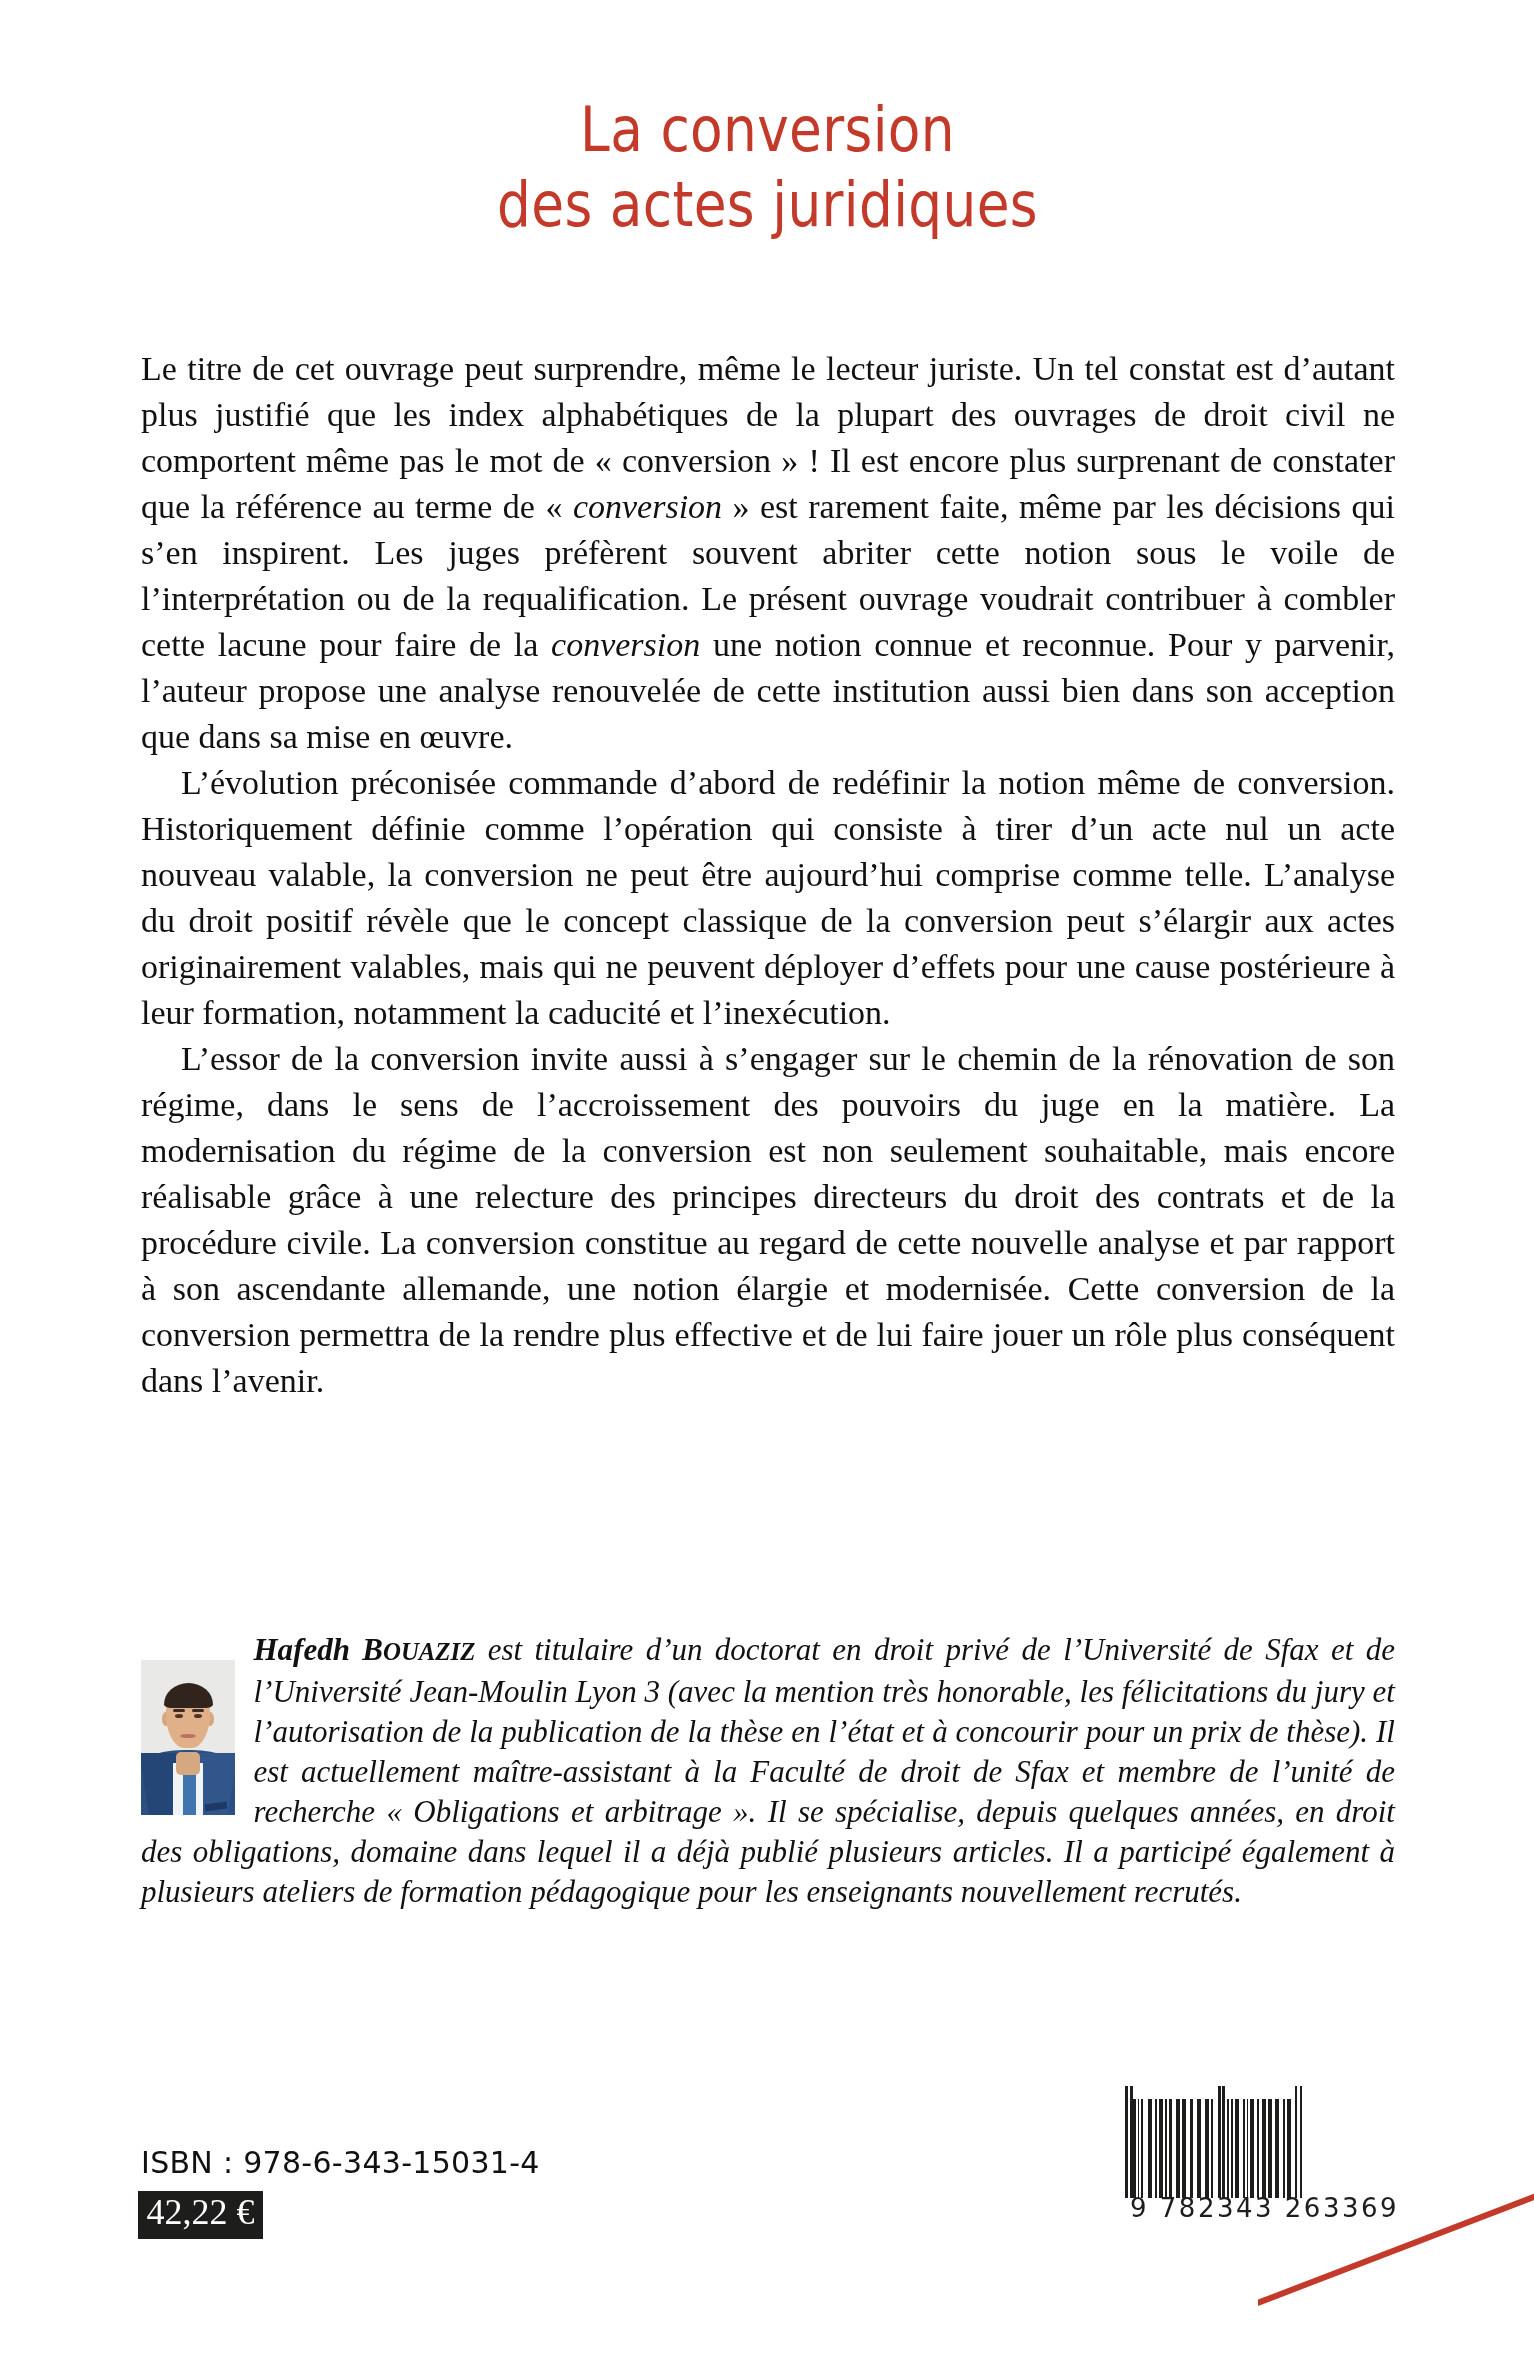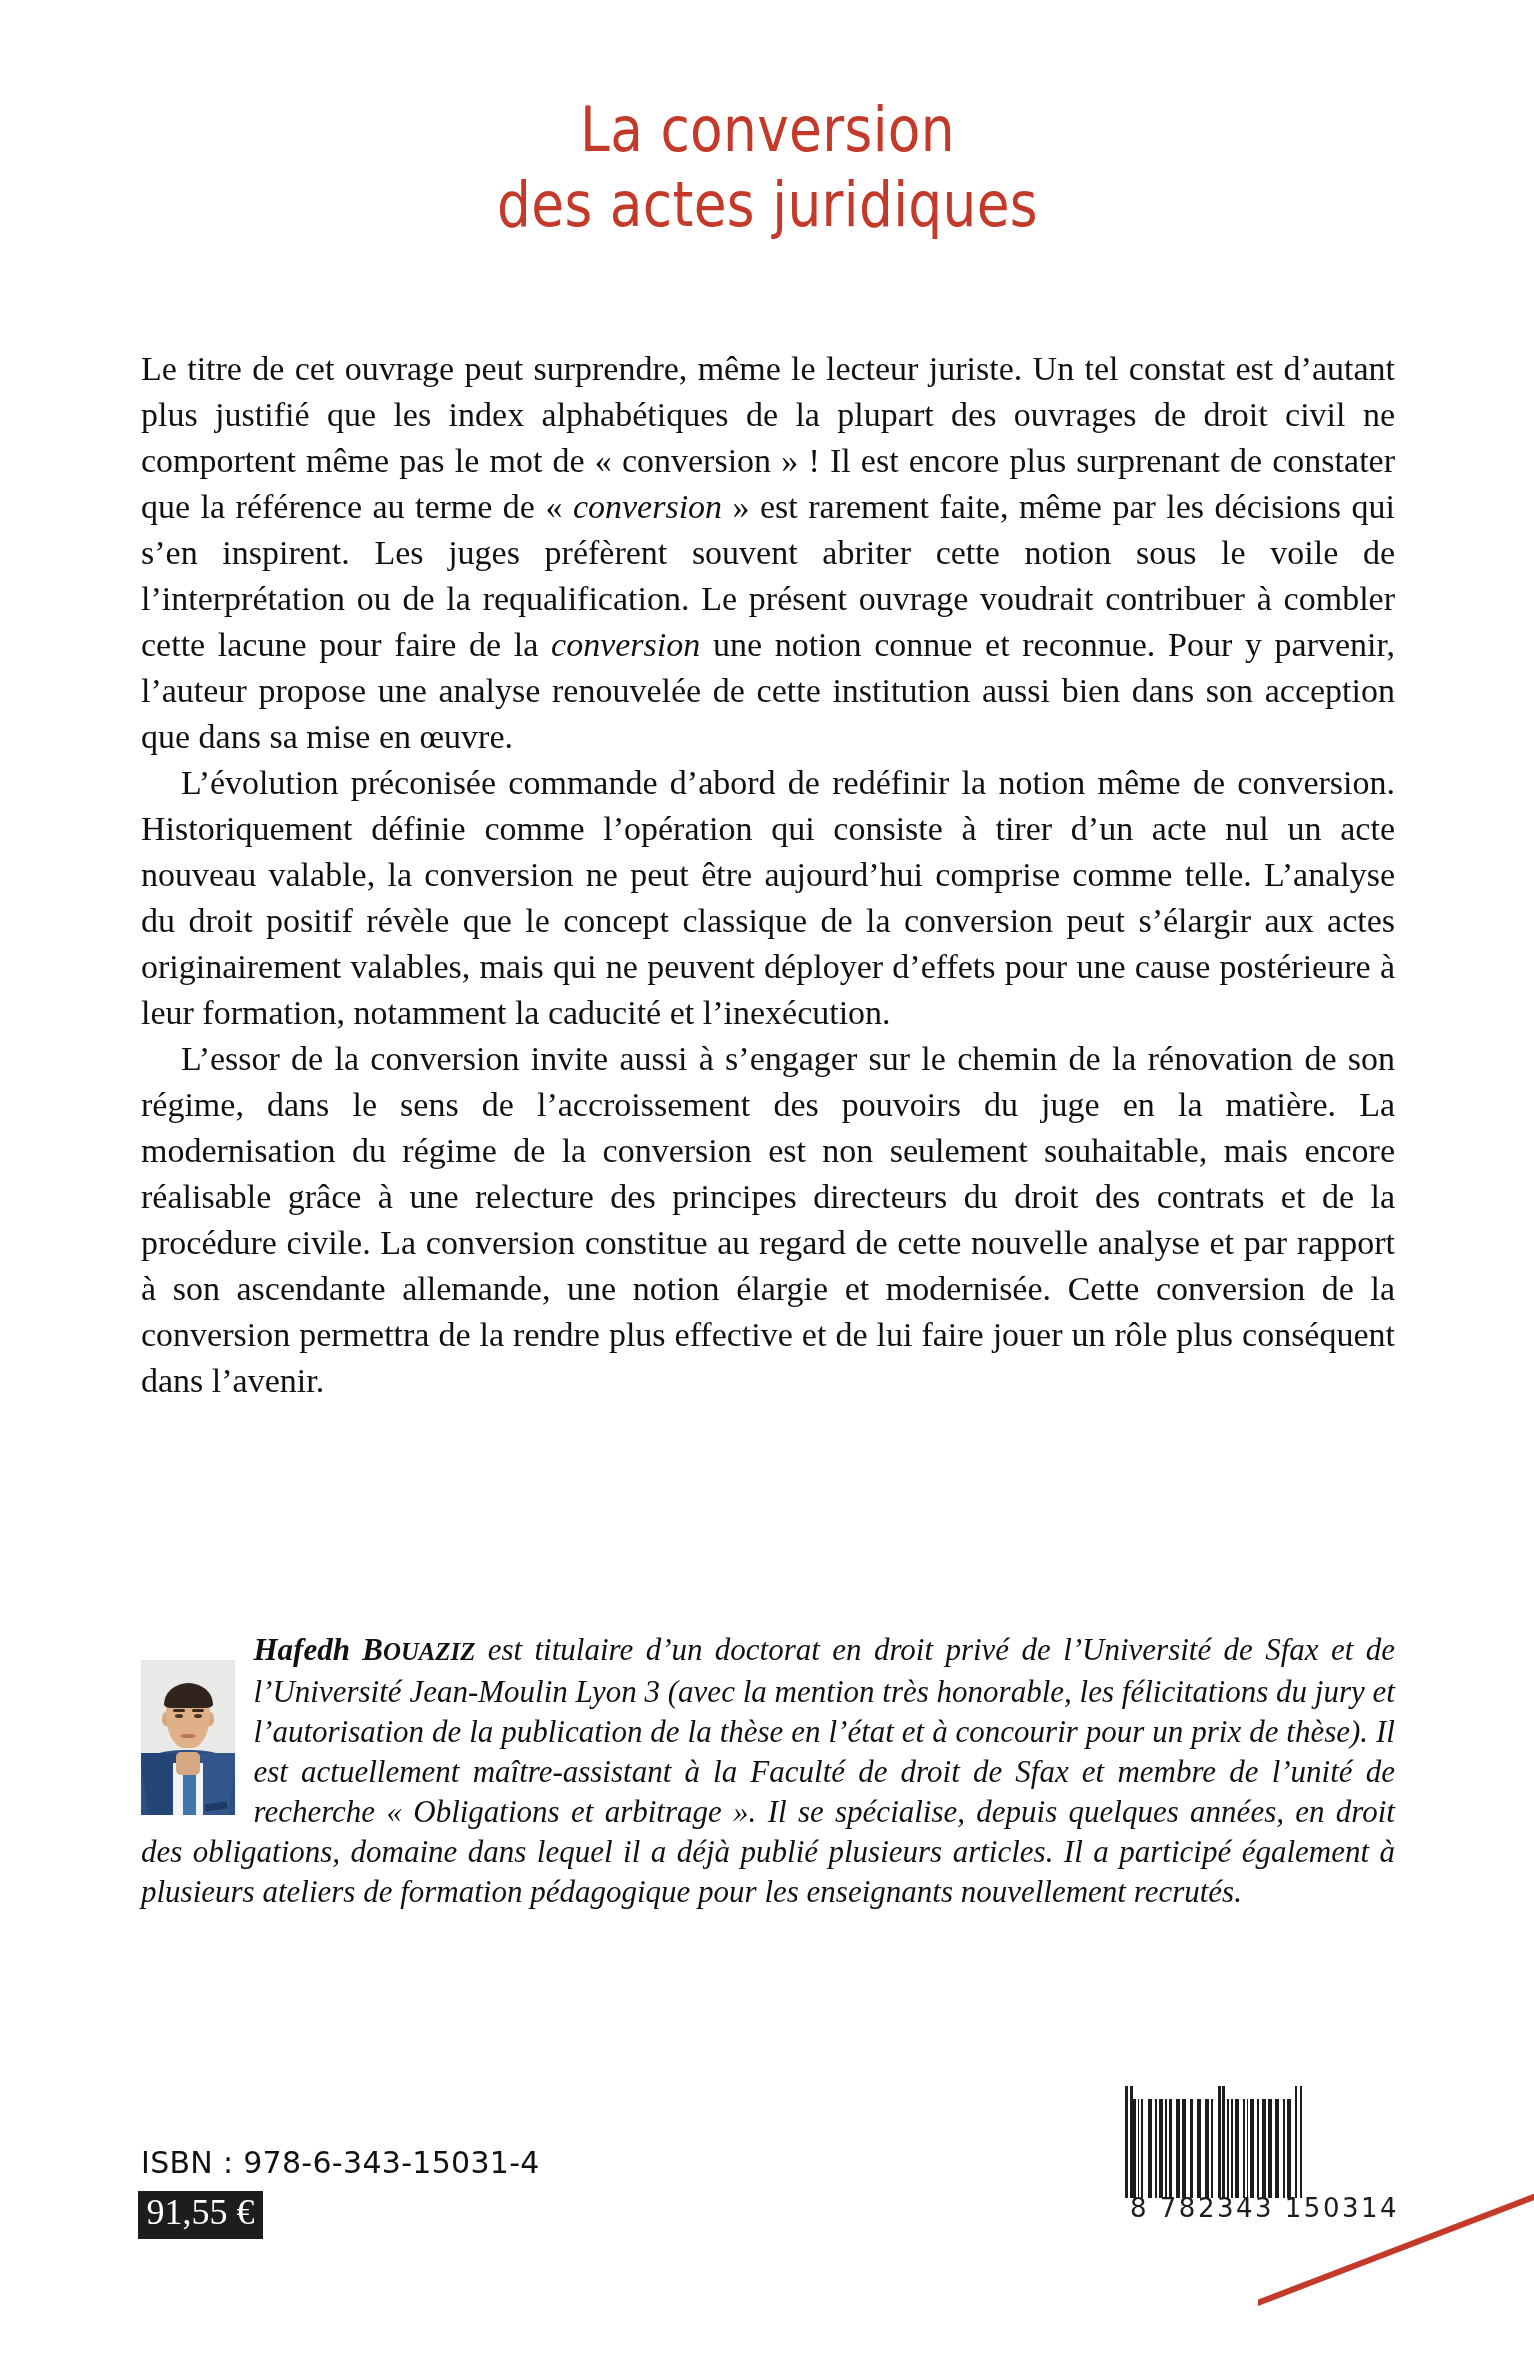--- a/index.html
+++ b/index.html
@@ -216,21 +216,21 @@
     <span class="ph-browR"></span>
     <span class="ph-eyeL"></span>
     <span class="ph-eyeR"></span>
     <span class="ph-mouth"></span>
     <span class="ph-pocket"></span>
   </div>
   <span class="bio-name"><span>Hafedh B</span><span class="sc">OUAZIZ</span></span><span> est titulaire d’un doctorat en droit privé de l’Université de Sfax et de l’Université Jean-Moulin Lyon 3 (avec la mention très honorable, les félicitations du jury et l’autorisation de la publication de la thèse en l’état et à concourir pour un prix de thèse). Il est actuellement maître-assistant à la Faculté de droit de Sfax et membre de l’unité de recherche « Obligations et arbitrage ». Il se spécialise, depuis quelques années, en droit des obligations, domaine dans lequel il a déjà publié plusieurs articles. Il a participé également à plusieurs ateliers de formation pédagogique pour les enseignants nouvellement recrutés.</span>
 </div>
 
 <div class="isbn">ISBN : 978-6-343-15031-4</div>
-<div class="price-box">91,55 €</div>
+<div class="price-box">42,22 €</div>
 
 <div class="barcode">
   <div class="bars" id="barcode-bars">
       <span class="tall" style="width: 2.5px;"></span>
       <span class="tall" style="width: 2.5px; background: transparent;"></span>
       <span class="tall" style="width: 2.5px;"></span>
       <span style="width: 3.4px;"></span>
       <span style="width: 1.7px; background: transparent;"></span>
       <span style="width: 1.7px;"></span>
       <span style="width: 1.7px; background: transparent;"></span>
@@ -284,19 +284,19 @@
       <span style="width: 4.2px;"></span>
       <span style="width: 4.2px; background: transparent;"></span>
       <span style="width: 2.5px;"></span>
       <span style="width: 1.7px; background: transparent;"></span>
       <span style="width: 3.4px;"></span>
       <span style="width: 4.2px; background: transparent;"></span>
       <span class="tall" style="width: 2.5px;"></span>
       <span class="tall" style="width: 2.5px; background: transparent;"></span>
       <span class="tall" style="width: 2.5px;"></span>
     </div>
-  <div class="barcode-digits">8 782343 150314</div>
+  <div class="barcode-digits">9 782343 263369</div>
 </div>
 
 <div class="red-diagonal">
   <i></i>
 </div>
 
 
 </body></html>

